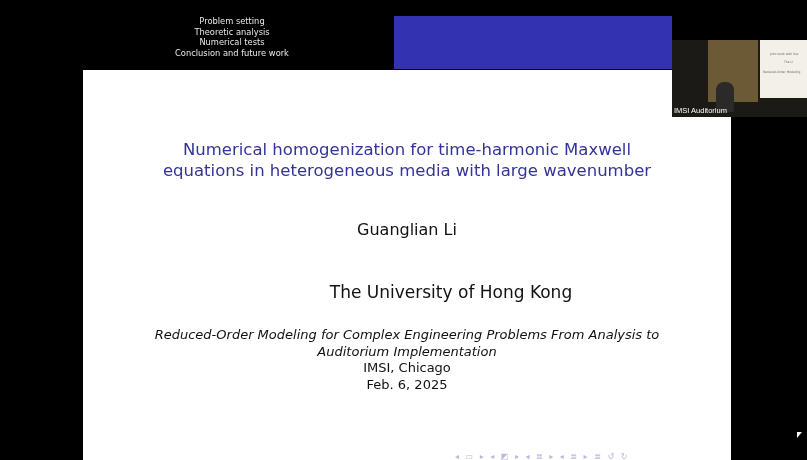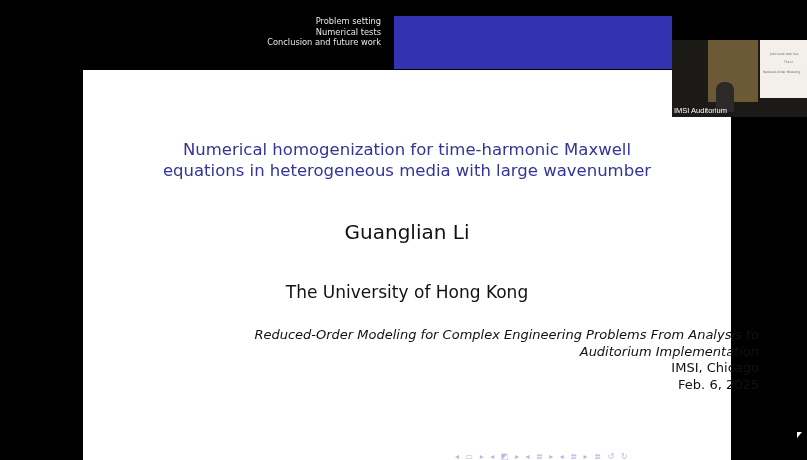--- a/index.html
+++ b/index.html
@@ -1,47 +1,48 @@
 <!DOCTYPE html>
 <html><head>
 <meta charset="utf-8">
 <style>
   html, body { margin:0; padding:0; }
   body { width:807px; height:460px; background:#000; position:relative; overflow:hidden;
          font-family:"DejaVu Sans", sans-serif; }
   .header-nav { position:absolute; left:83px; top:16px; width:298px; height:53px;
                 text-align:right; color:#e8e8e8; font-size:8.3px; line-height:10.6px; }
-  .header-nav div { white-space:nowrap; }
+  .header-nav div { white-space:nowrap;text-align:center; }
   .blue-band { position:absolute; left:394px; top:16px; width:278px; height:53px; background:#3333b2; }
   .slide { position:absolute; left:83px; top:70px; width:648px; height:390px; background:#fff; }
   .title { position:absolute; top:69px; left:0; width:100%; text-align:center; color:#33339a;
            font-size:16.5px; line-height:21px; }
-  .author { position:absolute; top:150px; width:100%; text-align:center; font-size:20px; color:#111; }
+  .author { position:absolute; top:150px; width:100%; text-align:center; font-size:16px; color:#111; }
   .joint { position:absolute; top:170px; width:100%; text-align:center; font-size:13.2px; color:#111; }
-  .inst { position:absolute; top:212px; width:100%; text-align:center; font-size:17px; color:#111; }
-  .event { position:absolute; top:257px; width:100%; text-align:right; font-size:13px; color:#111;
-           line-height:16.5px;padding-left:28px; }
+  .inst { position:absolute; top:212px; width:100%; text-align:center; font-size:17px; color:#111;padding-left:44px; }
+  .event { position:absolute; top:257px; width:100%; text-align:center; font-size:13px; color:#111;
+           line-height:16.5px; }
   .event .it { font-style:italic; }
   .beamer-nav { position:absolute; left:372px; top:382px; font-size:8px; color:#b8b8e0; letter-spacing:2px;
                 white-space:nowrap; }
   .webcam { position:absolute; left:672px; top:16px; width:135px; height:77px; background:#1b1a17; overflow:hidden;margin-top:24px; }
   .cam-wall { position:absolute; left:36px; top:0; width:50px; height:62px; background:#6b5a35; }
   .cam-screen { position:absolute; left:88px; top:0; width:47px; height:58px; background:#f2f0e8; }
   .cam-screen span { position:absolute; font-size:3px; color:#666; white-space:nowrap; }
   .cam-person { position:absolute; left:44px; top:42px; width:18px; height:30px; background:#2c2a28; border-radius:8px 8px 2px 2px; }
   .cam-label { position:absolute; left:2px; top:66px; color:#fff; font-size:7.5px; white-space:nowrap;
                font-family:"Liberation Sans", sans-serif; }
   .cursor { position:absolute; left:797px; top:432px; width:0; height:0;
             border-left:5px solid #fff; border-bottom:6px solid transparent; }
 </style>
 </head>
 <body>
 
 <div class="header-nav">
   <div>Problem setting</div>
+  <div>Theoretic analysis</div>
   <div>Numerical tests</div>
   <div>Conclusion and future work</div>
 </div>
 <div class="blue-band"></div>
 
 <div class="slide">
   <div class="title">
     <div>Numerical homogenization for time-harmonic Maxwell</div>
     <div>equations in heterogeneous media with large wavenumber</div>
   </div>

